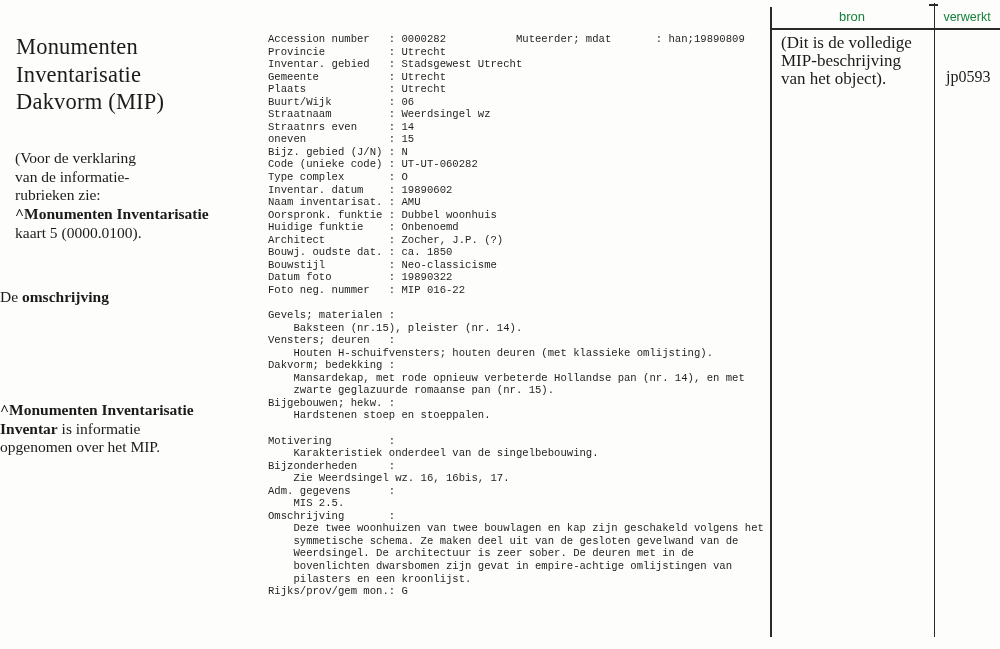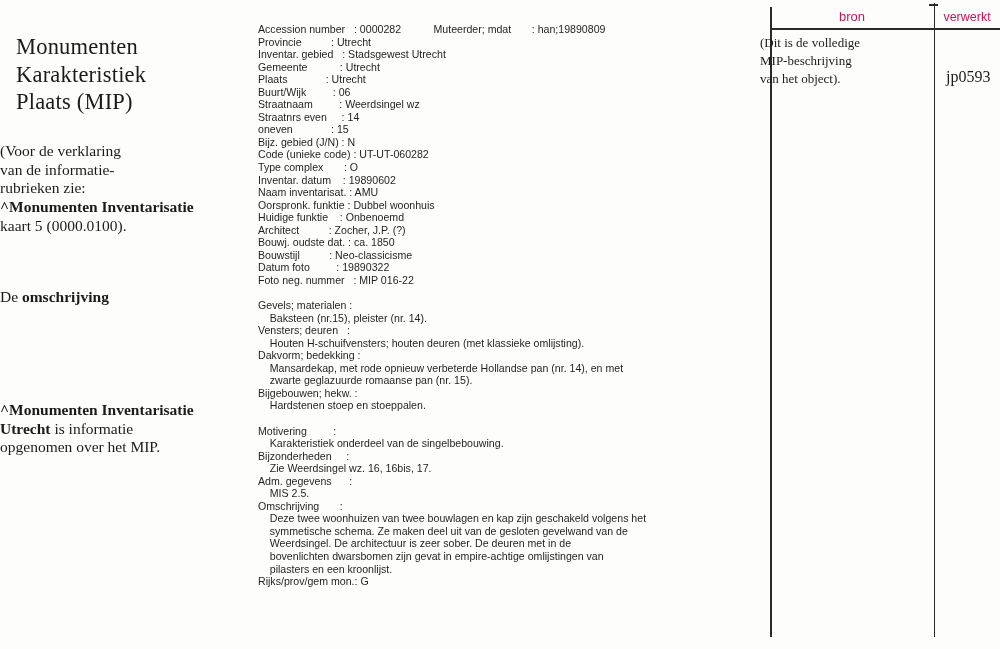--- a/index.html
+++ b/index.html
@@ -4,74 +4,74 @@
 <style>
   html,body{margin:0;padding:0;}
   body{
     width:1000px;height:649px;position:relative;overflow:hidden;
     background:#fdfdfb;color:#1b1b1b;
     font-family:"Liberation Serif", serif;
   }
   .paper{position:absolute;inset:0;background:#fdfdfb;}
   .doc-title{position:absolute;left:0;top:33px;font-size:22.5px;line-height:27.6px;font-weight:400;letter-spacing:.2px;margin-left:16px;}
   .note{position:absolute;left:0;font-size:15.5px;line-height:18.7px;}
-  .note-1{top:142px;}
+  .note-1{top:149px;margin-left:15px;}
   .note-2{top:288px;}
   .note-3{top:401px;}
   .b{font-weight:bold;}
 
   
   .record{
-    position:absolute;left:258px;top:23px;margin:0;
-    font-family:Liberation Sans, sans-serif;
+    position:absolute;left:258px;top:23px;margin:10px;
+    font-family:Liberation Mono, monospace;
     font-size:10.6px;line-height:12.55px;
     color:#1f1f1f;white-space:pre;
   }
 
   
   .rule-v{position:absolute;width:1.6px;background:#2a2a2a;}
   .rule-v1{left:770px;top:7px;height:630px;}
   .rule-v2{left:933.5px;top:3px;height:634px;}
   .rule-h{position:absolute;left:770px;top:28px;width:230px;height:1.7px;background:#2a2a2a;}
   .tick{position:absolute;left:929px;top:4px;width:9px;height:1.5px;background:#2a2a2a;}
   .col-label{
     position:absolute;top:9px;text-align:center;
-    font-family:"Liberation Sans", sans-serif;font-size:13px;color:#be185d;
+    font-family:"Liberation Sans", sans-serif;font-size:13px;color:#15803d;
   }
   .bron-label{left:770px;width:164px;}
   .verwerkt-label{left:935px;width:64px;top:10px;font-size:12.5px;}
-  .bron-note{position:absolute;left:760px;top:34px;width:150px;font-size:13px;line-height:17.8px;}
+  .bron-note{position:absolute;left:781px;top:34px;width:150px;font-size:17px;line-height:17.8px;}
   .verwerkt-code{position:absolute;left:946px;top:68px;font-size:16px;}
 </style>
 </head>
 <body>
 
 <div class="paper">
 
   <div class="doc-title">
     <div>Monumenten</div>
-    <div>Karakteristiek</div>
-    <div>Plaats (MIP)</div>
+    <div>Inventarisatie</div>
+    <div>Dakvorm (MIP)</div>
   </div>
 
   <div class="note note-1">
     <div>(Voor de verklaring</div>
     <div>van de informatie-</div>
     <div>rubrieken zie:</div>
     <div class="b">^Monumenten Inventarisatie</div>
     <div>kaart 5 (0000.0100).</div>
   </div>
 
   <div class="note note-2">
     <div><span>De </span><span class="b">omschrijving</span></div>
   </div>
 
   <div class="note note-3">
     <div class="b">^Monumenten Inventarisatie</div>
-    <div><span class="b">Utrecht</span><span> is informatie</span></div>
+    <div><span class="b">Inventar</span><span> is informatie</span></div>
     <div>opgenomen over het MIP.</div>
   </div>
 
   <pre class="record">Accession number   : 0000282           Muteerder; mdat       : han;19890809
 Provincie          : Utrecht
 Inventar. gebied   : Stadsgewest Utrecht
 Gemeente           : Utrecht
 Plaats             : Utrecht
 Buurt/Wijk         : 06
 Straatnaam         : Weerdsingel wz

